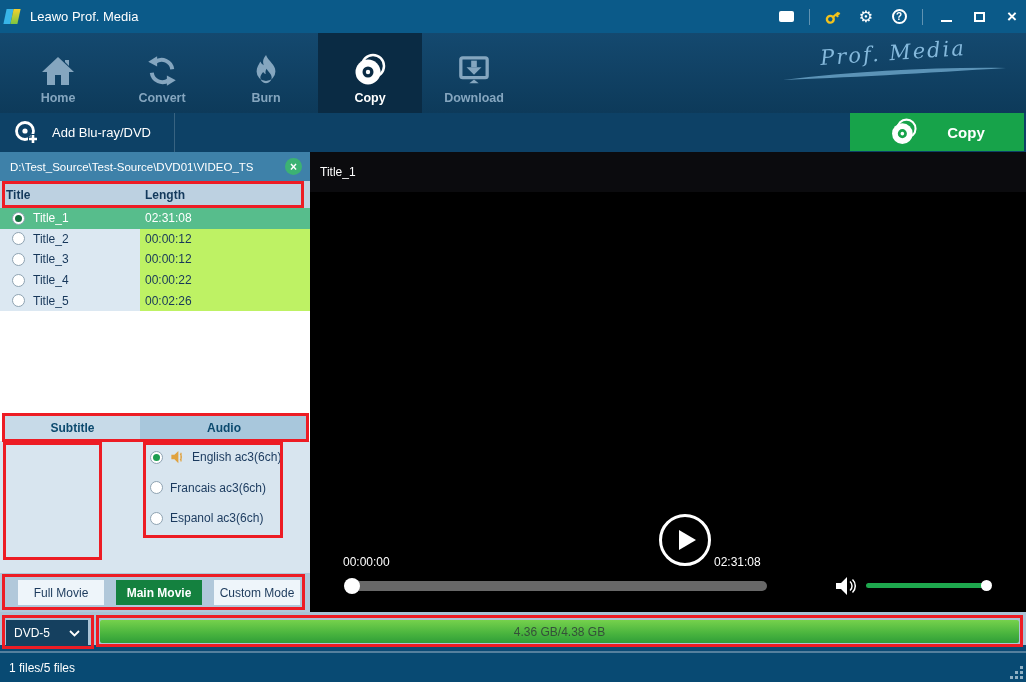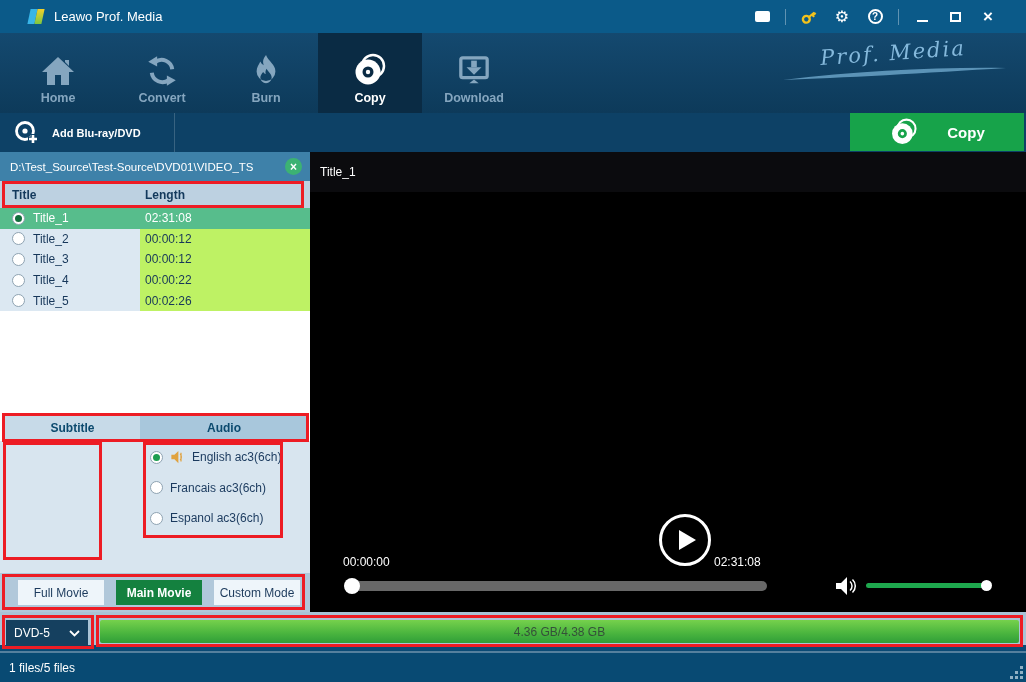--- a/index.html
+++ b/index.html
@@ -1,21 +1,21 @@
 <!DOCTYPE html>
 <html><head>
 <meta charset="utf-8">
 <style>
   * { margin:0; padding:0; box-sizing:border-box; }
   html,body { width:1026px; height:682px; overflow:hidden;
     font-family:"Liberation Sans", sans-serif; background:#0a4a75; position:relative; }
 
   
   .titlebar{position:absolute;left:0;top:0;width:1026px;height:33px;background:#0b5a89;
-    display:flex;align-items:center;padding:0 28px;color:#fff;}
+    display:flex;align-items:center;padding:0 4px;color:#fff;}
   .applogo{width:17px;height:17px;position:relative;margin-right:9px;}
   .applogo .l1{position:absolute;left:1px;top:1px;width:7px;height:15px;background:#38b5e8;transform:skewX(-12deg);}
   .applogo .l2{position:absolute;left:8px;top:1px;width:7px;height:15px;background:linear-gradient(#f4d02c,#7cc642);transform:skewX(-12deg);}
   .apptitle{font-size:13px;}
   .tb-icons{margin-left:auto;display:flex;align-items:center;gap:13px;}
   .tb-sep{width:1px;height:16px;background:rgba(255,255,255,.35);}
   .tbtn{display:flex;align-items:center;justify-content:center;width:20px;height:20px;cursor:pointer;color:#fff;}
   .chat{width:15px;height:11px;background:#fff;border-radius:2px;position:relative;}
   .chat:after{content:"";position:absolute;left:2px;bottom:-4px;border:4px solid transparent;border-top-color:#fff;border-left-width:2px;border-right-width:2px;}
   .gearchar{font-size:16px;line-height:1;}
@@ -33,34 +33,34 @@
   .nav-label{font-size:12.5px;font-weight:bold;margin-top:4px;}
   .nav-ico{display:block;}
   .brand{position:absolute;right:18px;top:8px;width:230px;color:#85b9dc;pointer-events:none;}
   .brand-text{font-family:"DejaVu Serif",serif;font-style:italic;font-size:21px;letter-spacing:2px;
     transform:rotate(-4deg);display:block;text-align:center;}
 
   
   .toolbar{position:absolute;left:0;top:113px;width:1026px;height:39px;background:#0d4166;}
   .add-btn{position:absolute;left:0;top:0;width:175px;height:39px;display:flex;align-items:center;
     padding-left:14px;gap:12px;color:#fff;border-right:1px solid rgba(255,255,255,.18);cursor:pointer;}
-  .add-label{font-size:11px;font-weight:bold;}
+  .add-label{font-size:13px;font-weight:normal;}
   .copy-btn{position:absolute;right:2px;top:0;width:174px;height:38px;background:#17a34a;
     display:flex;align-items:center;justify-content:center;gap:28px;color:#fff;cursor:pointer;}
   .copy-btn-label{font-size:15px;font-weight:bold;}
 
   
   .left-panel{position:absolute;left:0;top:152px;width:310px;height:460px;background:#fff;}
   .path-header{position:absolute;left:0;top:0;width:310px;height:29px;background:#3e81a9;color:#fff;
     display:flex;align-items:center;padding:0 8px 0 10px;font-size:11.5px;}
   .path-close{margin-left:auto;width:17px;height:17px;border-radius:50%;background:#3cb273;color:#fff;
     font-size:12px;font-weight:bold;display:flex;align-items:center;justify-content:center;cursor:pointer;}
   .table-header{position:absolute;left:0;top:29px;width:310px;height:27px;background:#bdd1e1;
     color:#13395c;font-size:12px;font-weight:bold;display:flex;align-items:center;}
-  .th-title{padding-left:12px;width:140px;}
+  .th-title{padding-left:6px;width:140px;}
   .th-length{padding-left:5px;}
   .rows{position:absolute;left:0;top:56px;width:310px;height:103px;}
   .trow{height:20.6px;display:flex;align-items:center;font-size:12px;color:#17375a;cursor:pointer;}
   .cell-t{width:140px;height:100%;display:flex;align-items:center;padding-left:12px;gap:8px;background:#dce8f2;}
   .cell-l{flex:1;height:100%;display:flex;align-items:center;padding-left:5px;background:#bef264;}
   .trow.sel .cell-t,.trow.sel .cell-l{background:#57bd8c;color:#fff;}
   .radio{width:13px;height:13px;border-radius:50%;background:#fff;border:1px solid #8fa3b2;flex:none;
     display:flex;align-items:center;justify-content:center;}
   .radio.on:after{content:"";width:7px;height:7px;border-radius:50%;background:#116e3c;}
   .filler{position:absolute;left:0;top:159px;width:310px;height:104px;background:#fff;}

